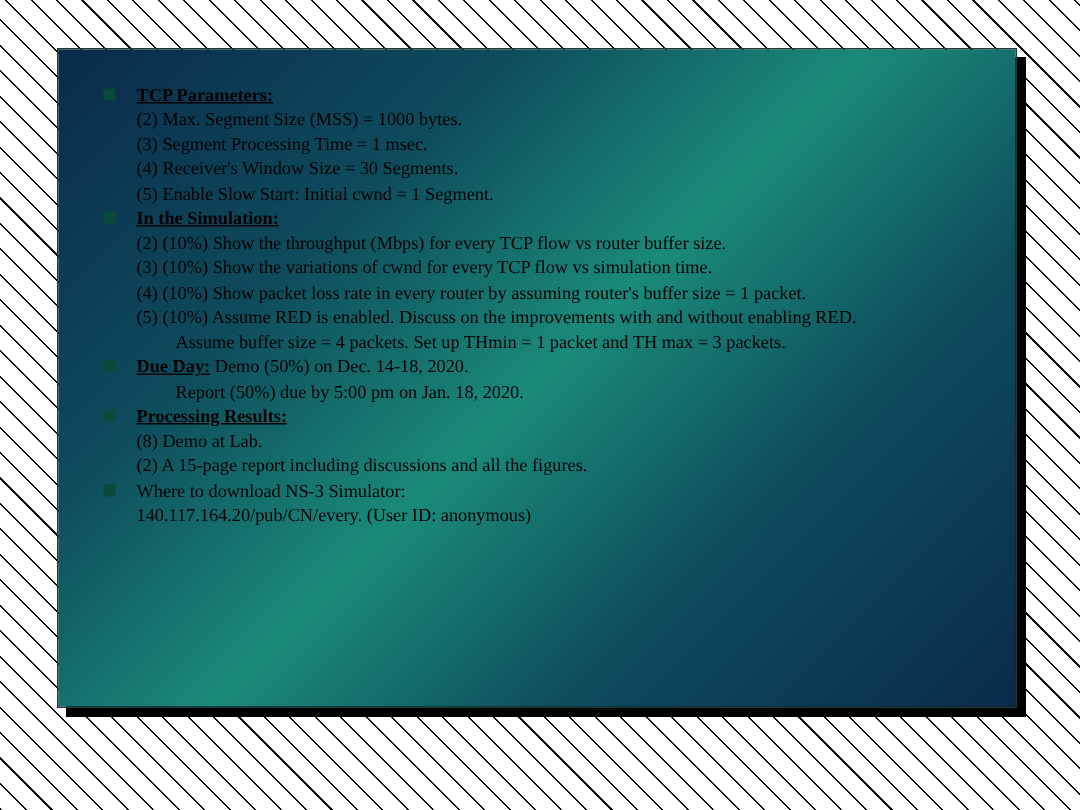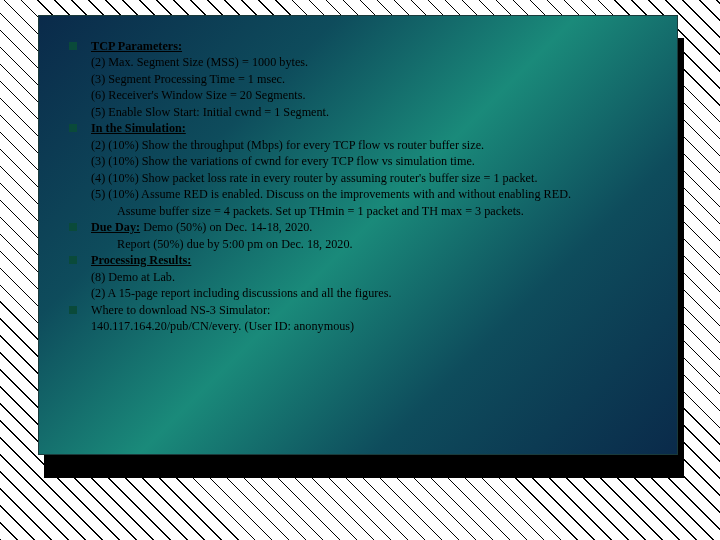--- a/index.html
+++ b/index.html
@@ -1,20 +1,20 @@
 <!DOCTYPE html>
 <html><head>
 <meta charset="utf-8">
 <style>
   html,body{margin:0;padding:0;width:720px;height:540px;font-family:"Times New Roman",serif;overflow:hidden}
   .bg{width:720px;height:540px;position:relative;
     background-image:repeating-linear-gradient(45deg,#000 0,#000 1px,transparent 1px,transparent 12px);
     background-color:#fff}
   .shadow{position:absolute;left:44px;top:38px;width:640px;height:440px;background:#000}
-  .panel{position:absolute;left:38px;top:15px;width:640px;height:440px;
+  .panel{position:absolute;left:38px;top:32px;width:640px;height:440px;
     background:linear-gradient(135deg,#0a2a4a 0%,#0e4c5c 28%,#1a8a7a 50%,#0e4c5c 72%,#0a2a4a 100%);
     border:1px solid #1a3a3a;padding:22px 18px 18px 30px;box-sizing:border-box;color:#000;font-size:12.2px;line-height:1.35}
   .row{display:flex;align-items:flex-start;margin-bottom:0}
   .bul{width:8px;height:8px;background:#0a4a3a;margin-top:4px;margin-right:14px;flex-shrink:0}
   .nobul{width:8px;margin-right:14px;flex-shrink:0}
   .txt{flex:1}
   .hd{font-weight:bold;text-decoration:underline}
   .indent{padding-left:48px}
 </style>
 </head>
@@ -31,21 +31,21 @@
     <div class="row">
         <div class="nobul"></div>
         <div class="txt">(2) Max. Segment Size (MSS) = 1000 bytes.</div>
       </div>
     <div class="row">
         <div class="nobul"></div>
         <div class="txt">(3) Segment Processing Time = 1 msec.</div>
       </div>
     <div class="row">
         <div class="nobul"></div>
-        <div class="txt">(6) Receiver's Window  Size = 20 Segments.</div>
+        <div class="txt">(4) Receiver's Window  Size = 30 Segments.</div>
       </div>
     <div class="row">
         <div class="nobul"></div>
         <div class="txt">(5) Enable Slow Start: Initial cwnd  = 1 Segment.</div>
       </div>
 
     <div class="row">
       <div class="bul"></div>
       <div class="txt"><span class="hd">In the Simulation:</span></div>
     </div>
@@ -67,21 +67,21 @@
       </div>
     <div class="row indent">
         <div class="txt">Assume buffer size = 4 packets. Set up THmin = 1  packet and TH max = 3 packets.</div>
       </div>
 
     <div class="row">
       <div class="bul"></div>
       <div class="txt"><span class="hd">Due Day:</span><span>  Demo (50%) on Dec. 14-18, 2020.</span></div>
     </div>
     <div class="row indent">
-        <div class="txt">Report (50%) due by 5:00 pm on Dec. 18, 2020.</div>
+        <div class="txt">Report (50%) due by 5:00 pm on Jan. 18, 2020.</div>
       </div>
 
     <div class="row">
       <div class="bul"></div>
       <div class="txt"><span class="hd">Processing Results:</span></div>
     </div>
     <div class="row">
         <div class="nobul"></div>
         <div class="txt">(8) Demo at Lab.</div>
       </div>

